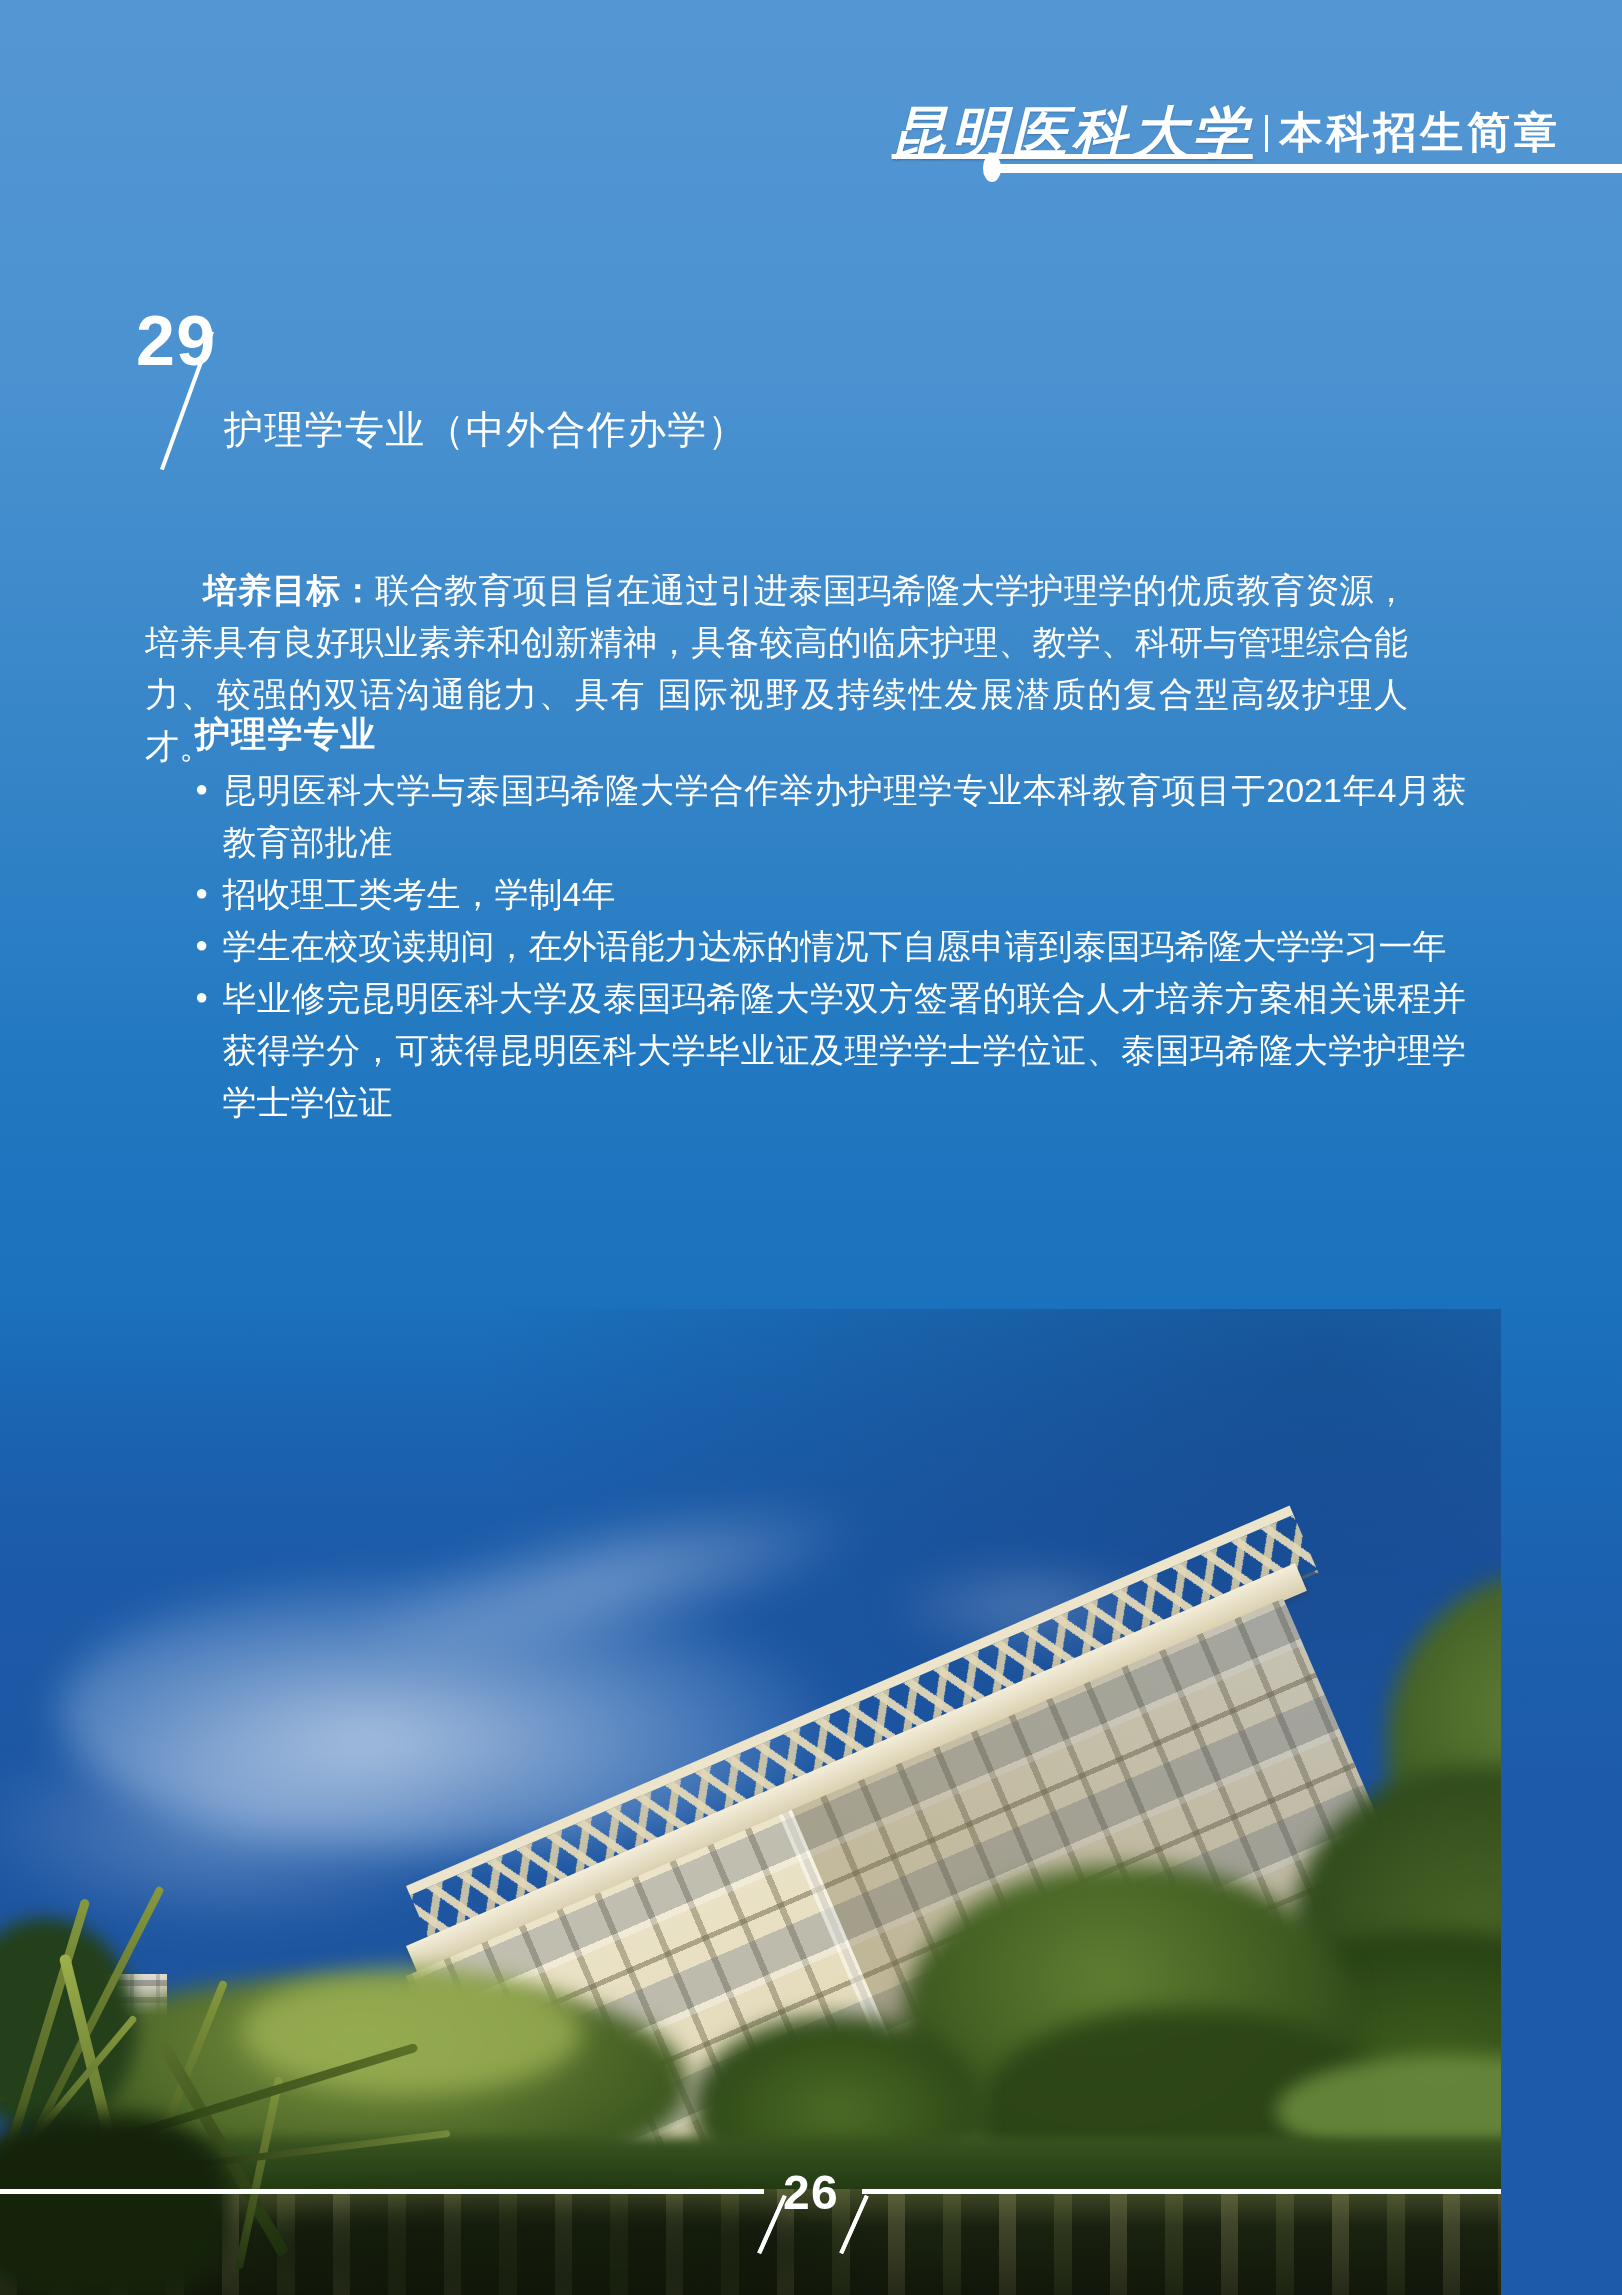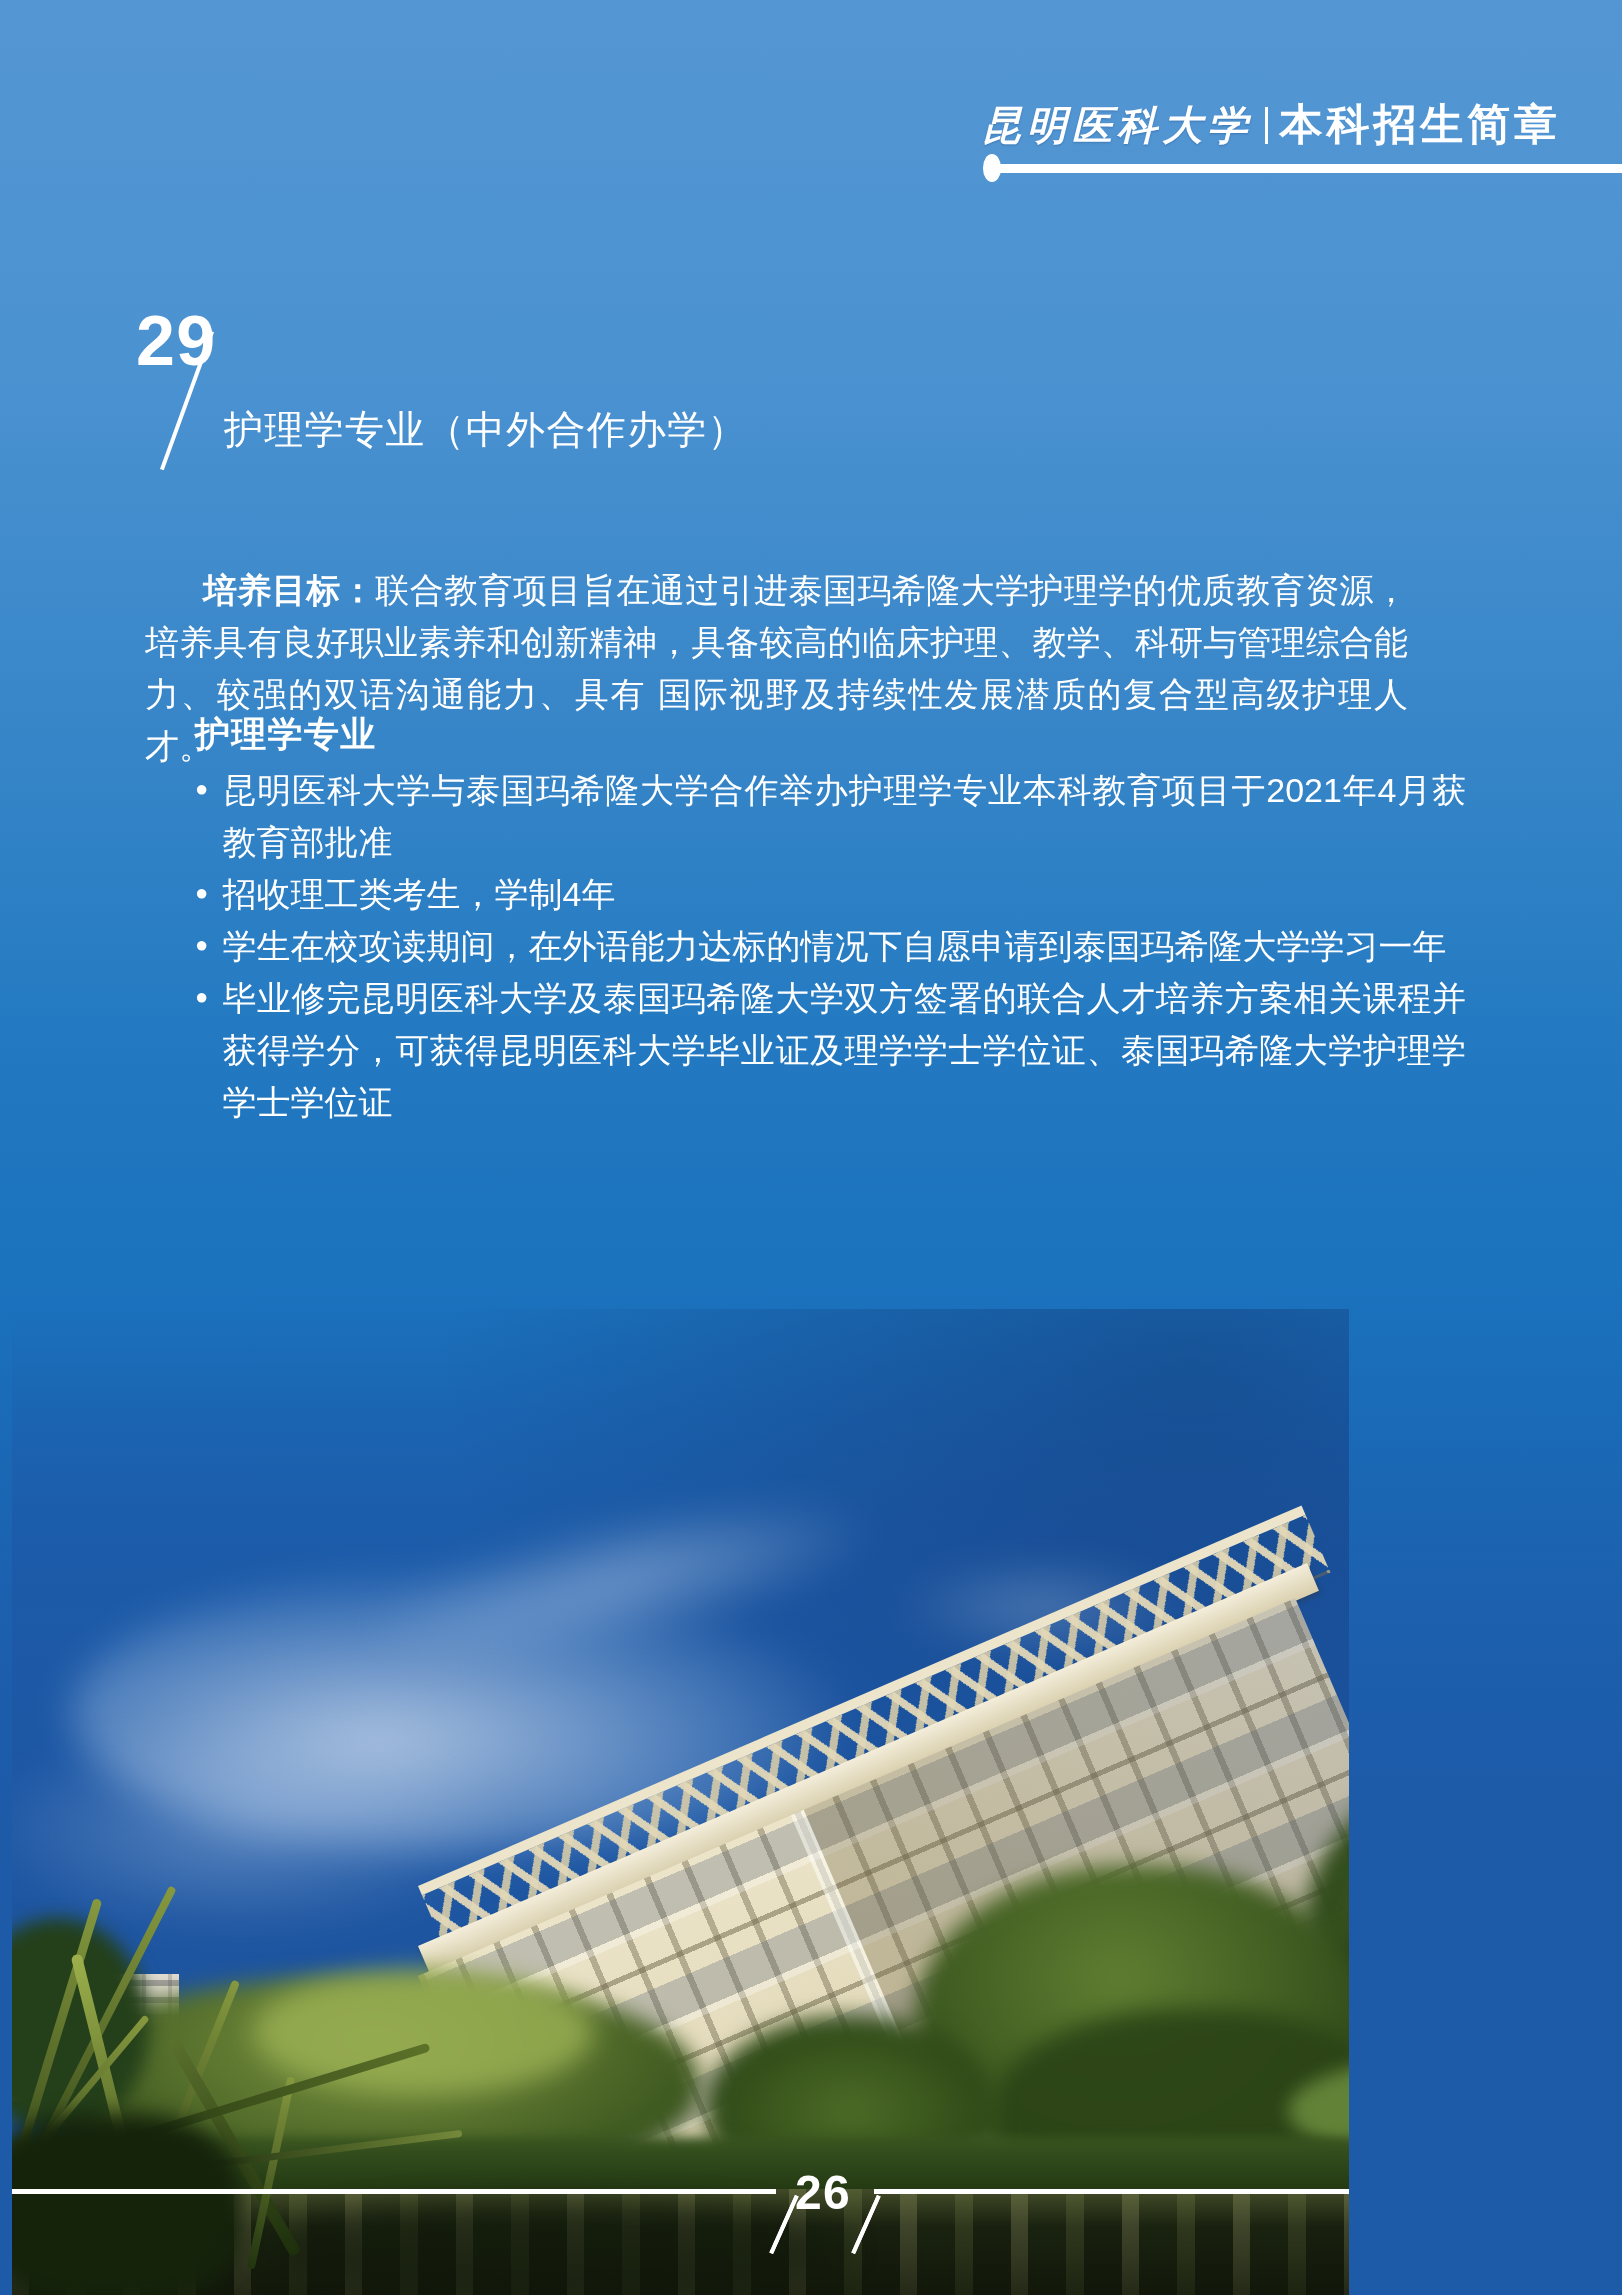--- a/index.html
+++ b/index.html
@@ -9,21 +9,21 @@
     overflow:hidden;
     font-family:"Liberation Sans","DejaVu Sans",sans-serif;
     color:#fff;
     background:linear-gradient(180deg,
       #5496d3 0%, #4b92d1 16%, #3484c7 34%,
       #2279c1 46%, #1b72bd 56%, #1a6ab7 62%, #1c60ae 70%, #1d5ba9 78%);
   }
   
   .header-row{position:absolute;top:96px;right:62px;display:flex;align-items:center;gap:11.8px;}
   .uni-name{font-family:"DejaVu Serif","Liberation Serif",serif;font-style:italic;font-weight:bold;
-    font-size:40px;letter-spacing:5.2px;text-shadow:0 1.3px 2px rgba(0,40,90,.25);}
+    font-size:55px;letter-spacing:5.2px;text-shadow:0 1.3px 2px rgba(0,40,90,.25);text-decoration:underline;}
   .hdr-sep{width:3.3px;height:37px;background:#fff;}
   .brochure{font-size:43px;font-weight:bold;letter-spacing:3.9px;}
   .rule-dot{position:absolute;left:983px;top:154px;width:18.3px;height:27.5px;background:#fff;border-radius:50%;}
   .rule{position:absolute;left:992px;top:164px;width:631px;height:8.5px;background:#fff;}
   
   .page-title{position:absolute;top:211px;left:0;width:1584px;text-align:center;
     font-size:55px;font-weight:bold;letter-spacing:2.6px;}
   
   .prog-number{position:absolute;left:136px;top:306px;font-size:70px;font-weight:bold;line-height:1;letter-spacing:1.3px;}
   .prog-slash{position:absolute;left:185px;top:327px;width:3.9px;height:147px;background:#fff;transform:rotate(20deg);}
@@ -31,21 +31,21 @@
   
   .objective{position:absolute;left:145px;top:530px;width:1263px;
     font-size:34px;line-height:52px;text-align:justify;text-indent:58px;}
   .objective .lbl{font-weight:bold;margin-top:30px;}
   
   .feat-heading{position:absolute;left:195px;top:711px;font-size:35px;font-weight:bold;letter-spacing:1.3px;}
   ul.features{position:absolute;left:195px;top:764px;width:1271px;margin:0;padding:0;list-style:none;}
   ul.features li{position:relative;padding-left:27.5px;font-size:34px;line-height:52px;text-align:justify;}
   ul.features .dot{position:absolute;left:0;top:-1.3px;font-size:22px;line-height:52px;}
   
-  .photo{position:absolute;left:12px;top:1309px;width:1337px;height:987px;overflow:hidden;}
+  .photo{position:absolute;left:0;top:1309px;width:1501px;height:987px;overflow:hidden;}
   .photo *{position:absolute;}
   .sky{left:0;top:0;width:100%;height:100%;
     background:
       radial-gradient(ellipse at 88% 6%, rgba(16,38,92,.35), transparent 45%),
       linear-gradient(180deg, rgba(29,91,169,0) 0%, rgba(28,88,166,.75) 26%, #1d57a4 48%, #1e549e 72%, #1e529a 100%);}
   .cloud{border-radius:50%;filter:blur(19.6px);}
   .c1{left:59px;top:262px;width:772px;height:281px;opacity:.75;
     background:radial-gradient(ellipse at 40% 60%, rgba(235,242,250,.9), rgba(150,185,225,.4) 55%, transparent 75%);}
   .c2{left:340px;top:209px;width:537px;height:124px;opacity:.5;transform:rotate(-12deg);
     background:radial-gradient(ellipse, rgba(220,232,248,.85), transparent 70%);}

